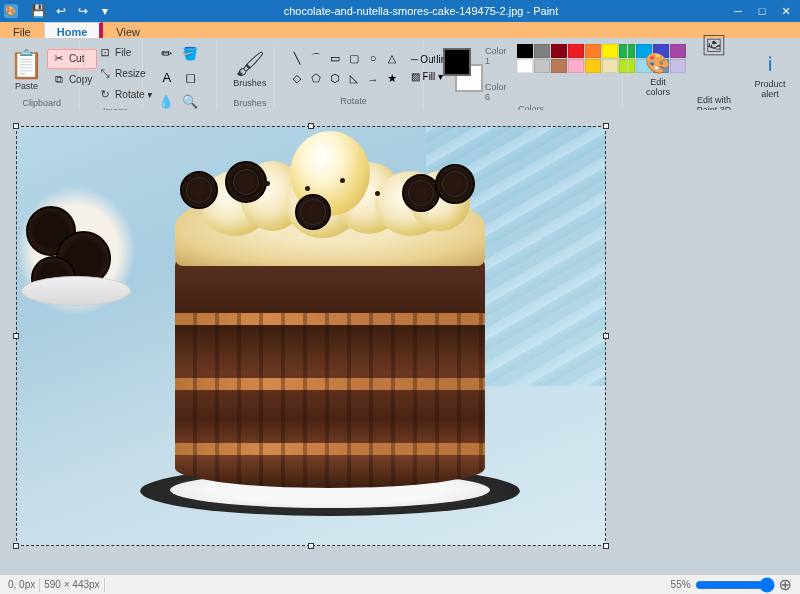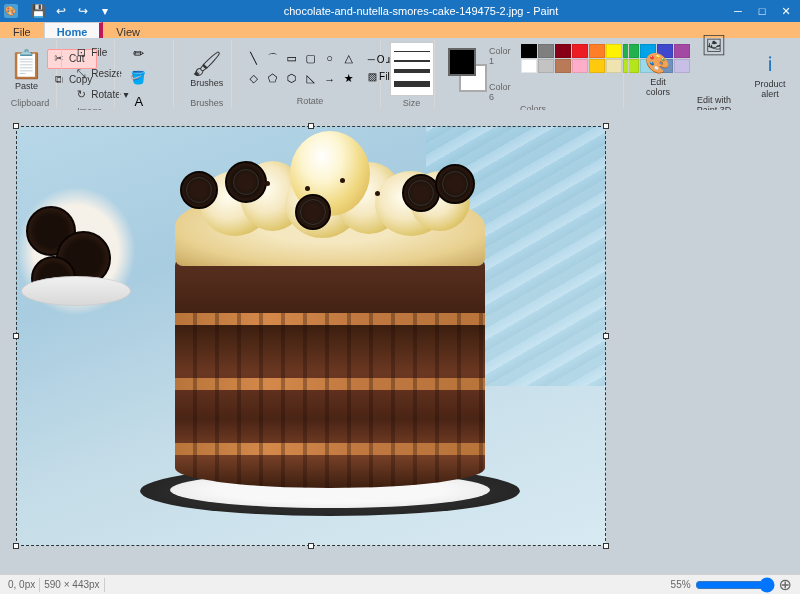--- a/index.html
+++ b/index.html
@@ -706,31 +706,20 @@
             <span>▨</span>
             <span>Fill ▾</span>
           </div>
         </div>
       </div>
       <div class="ribbon-group-label">Rotate</div>
     </div>
 
     <div class="separator-v"></div>
 
-    <div class="ribbon-group" style="min-width:46px;">
-      <div class="ribbon-group-content" style="justify-content:center;">
-        <div class="size-selector">
-          <div class="size-line" style="height:1px;"></div>
-          <div class="size-line" style="height:2px;"></div>
-          <div class="size-line" style="height:4px;"></div>
-          <div class="size-line" style="height:6px;"></div>
-        </div>
-      </div>
-      <div class="ribbon-group-label">Size</div>
-    </div>
 
     <div class="separator-v"></div>
 
     <div class="ribbon-group" style="min-width:180px; padding-top:4px;">
       <div class="ribbon-group-content" style="align-items:flex-start; gap:6px;">
         <div class="color-boxes">
           <div style="position:relative; width:44px; height:44px; margin-top:4px;">
 
             <div style="position:absolute; bottom:0; right:0; width:28px; height:28px; background:white; border:2px solid #aaa; cursor:pointer;"></div>
 

